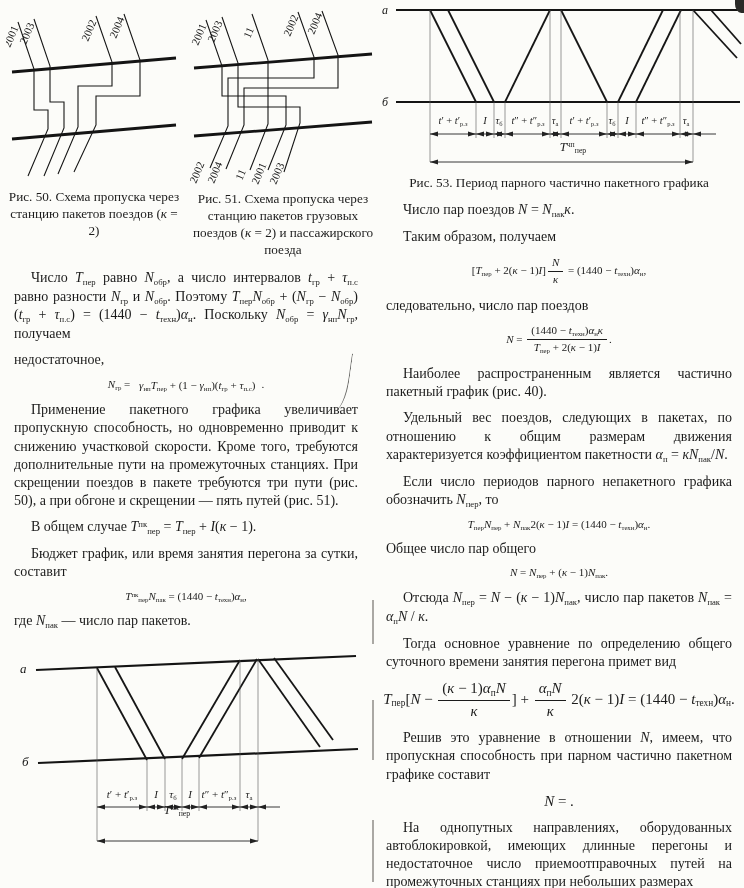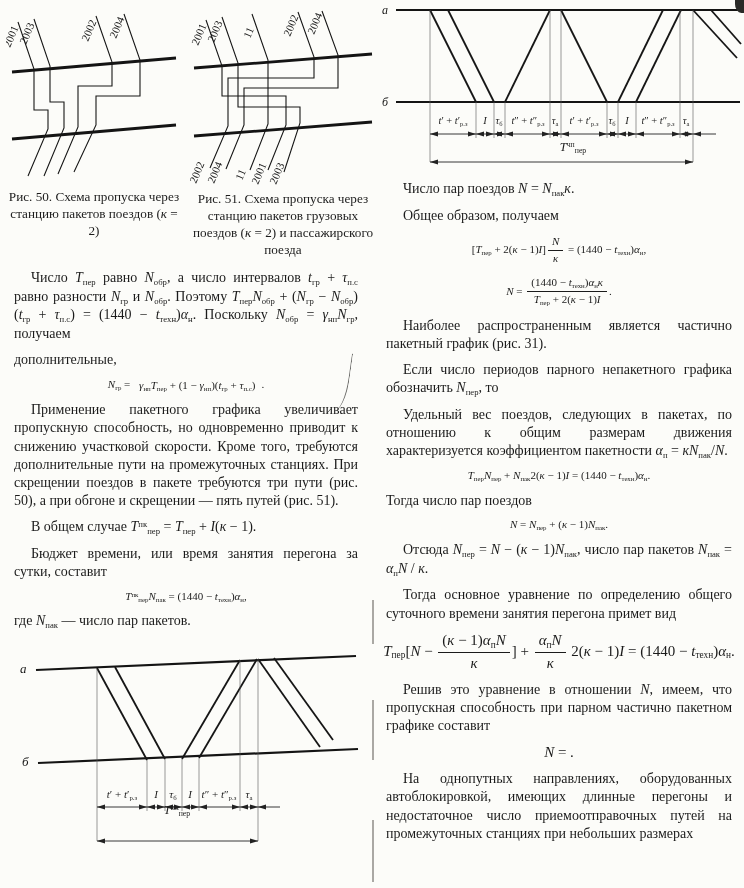--- a/index.html
+++ b/index.html
@@ -106,25 +106,25 @@
           <text class="svglabel" font-size="11" transform="translate(24,178) rotate(-67)">2004</text>
           <text class="svglabel" font-size="11" transform="translate(52,175) rotate(-67)">11</text>
           <text class="svglabel" font-size="11" transform="translate(68,179) rotate(-67)">2001</text>
           <text class="svglabel" font-size="11" transform="translate(86,179) rotate(-67)">2003</text>
         </svg>
         <figcaption class="figcap">Рис. 51. Схема пропуска через станцию пакетов грузовых поездов (<i>к</i> = 2) и пассажирского поезда</figcaption>
       </figure>
     </div>
 
     <p class="body ind">Число <i>T</i><sub>пер</sub> равно <i>N</i><sub>обр</sub>, а число интервалов <i>t</i><sub>гр</sub> + <i>τ</i><sub>п.с</sub> равно разности <i>N</i><sub>гр</sub> и <i>N</i><sub>обр</sub>. Поэтому <i>T</i><sub>пер</sub><i>N</i><sub>обр</sub> + (<i>N</i><sub>гр</sub> − <i>N</i><sub>обр</sub>)(<i>t</i><sub>гр</sub> + <i>τ</i><sub>п.с</sub>) = (1440 − <i>t</i><sub>техн</sub>)<i>α</i><sub>н</sub>. Поскольку <i>N</i><sub>обр</sub> = <i>γ</i><sub>нп</sub><i>N</i><sub>гр</sub>, получаем</p>
-    <p class="body">дополнительные,</p>
+    <p class="body">недостаточное,</p>
     <div class="formula"><i>N</i><sub>гр</sub> = <span class="frac"><span class="den"><i>γ</i><sub>нп</sub><i>T</i><sub>пер</sub> + (1 − <i>γ</i><sub>нп</sub>)(<i>t</i><sub>гр</sub> + <i>τ</i><sub>п.с</sub>)</span></span>.</div>
     <p class="body ind">Применение пакетного графика увеличивает пропускную способность, но одновременно приводит к снижению участковой скорости. Кроме того, требуются дополнительные пути на промежуточных станциях. При скрещении поездов в пакете требуются три пути (рис. 50), а при обгоне и скрещении — пять путей (рис. 51).</p>
     <p class="body ind">В общем случае <i>T</i><sup>пк</sup><sub>пер</sub> = <i>T</i><sub>пер</sub> + <i>I</i>(<i>к</i> − 1).</p>
-    <p class="body ind">Бюджет времени, или время занятия перегона за сутки, составит</p>
+    <p class="body ind">Бюджет график, или время занятия перегона за сутки, составит</p>
     <div class="formula"><i>T</i><sup>пк</sup><sub>пер</sub><i>N</i><sub>пак</sub> = (1440 − <i>t</i><sub>техн</sub>)<i>α</i><sub>н</sub>,</div>
     <p class="body">где <i>N</i><sub>пак</sub> — число пар пакетов.</p>
 
     <figure style="margin-top:6px;">
       <div class="figwrap" style="width:362px;height:212px;">
         <svg width="362" height="212" viewBox="0 0 362 212">
           <line class="track" x1="30" y1="31" x2="350" y2="17" stroke-width="2.2"></line>
           <line class="track" x1="32" y1="124" x2="352" y2="110" stroke-width="2.2"></line>
           <text class="svglabel" font-size="13" font-style="italic" x="14" y="34">а</text>
           <text class="svglabel" font-size="13" font-style="italic" x="16" y="127">б</text>
@@ -208,31 +208,33 @@
         <span class="dlabel dlabel-sm" style="left:121px;top:113px;"><i>τ</i><sub>б</sub></span>
         <span class="dlabel dlabel-sm" style="left:150px;top:113px;"><i>t</i>″ + <i>t</i>″<sub>р.з</sub></span>
         <span class="dlabel dlabel-sm" style="left:177px;top:113px;"><i>τ</i><sub>а</sub></span>
         <span class="dlabel dlabel-sm" style="left:206px;top:113px;"><i>t</i>′ + <i>t</i>′<sub>р.з</sub></span>
         <span class="dlabel dlabel-sm" style="left:234px;top:113px;"><i>τ</i><sub>б</sub></span>
         <span class="dlabel dlabel-sm" style="left:249px;top:113px;"><i>I</i></span>
         <span class="dlabel dlabel-sm" style="left:280px;top:113px;"><i>t</i>″ + <i>t</i>″<sub>р.з</sub></span>
         <span class="dlabel dlabel-sm" style="left:308px;top:113px;"><i>τ</i><sub>а</sub></span>
         <span class="dtotal" style="left:172px;top:138px;margin-left:23px;"><i>T</i><sup>чп</sup><sub>пер</sub></span>
       </div>
+      <figcaption class="figcap">Рис. 53. Период парного частично пакетного графика</figcaption>
     </figure>
 
     <p class="body ind" style="margin-top:10px;">Число пар поездов <i>N</i> = <i>N</i><sub>пак</sub><i>к</i>.</p>
-    <p class="body ind">Общее образом, получаем</p>
+    <p class="body ind">Таким образом, получаем</p>
     <div class="formula" style="margin:10px 0;">[<i>T</i><sub>пер</sub> + 2(<i>к</i> − 1)<i>I</i>]<span class="frac"><span class="num"><i>N</i></span><span class="den"><i>к</i></span></span> = (1440 − <i>t</i><sub>техн</sub>)<i>α</i><sub>н</sub>,</div>
+    <p class="body">следовательно, число пар поездов</p>
     <div class="formula" style="margin:9px 0;"><i>N</i> = <span class="frac"><span class="num">(1440 − <i>t</i><sub>техн</sub>)<i>α</i><sub>н</sub><i>к</i></span><span class="den"><i>T</i><sub>пер</sub> + 2(<i>к</i> − 1)<i>I</i></span></span>.</div>
-    <p class="body ind">Наиболее распространенным является частично пакетный график (рис. 31).</p>
+    <p class="body ind">Наиболее распространенным является частично пакетный график (рис. 40).</p>
+    <p class="body ind">Удельный вес поездов, следующих в пакетах, по отношению к общим размерам движения характеризуется коэффициентом пакетности <i>α</i><sub>п</sub> = <i>кN</i><sub>пак</sub>/<i>N</i>.</p>
     <p class="body ind">Если число периодов парного непакетного графика обозначить <i>N</i><sub>пер</sub>, то</p>
-    <p class="body ind">Удельный вес поездов, следующих в пакетах, по отношению к общим размерам движения характеризуется коэффициентом пакетности <i>α</i><sub>п</sub> = <i>кN</i><sub>пак</sub>/<i>N</i>.</p>
     <div class="formula"><i>T</i><sub>пер</sub><i>N</i><sub>пер</sub> + <i>N</i><sub>пак</sub>2(<i>к</i> − 1)<i>I</i> = (1440 − <i>t</i><sub>техн</sub>)<i>α</i><sub>н</sub>.</div>
-    <p class="body">Тогда число пар поездов</p>
+    <p class="body">Общее число пар общего</p>
     <div class="formula"><i>N</i> = <i>N</i><sub>пер</sub> + (<i>к</i> − 1)<i>N</i><sub>пак</sub>.</div>
     <p class="body ind">Отсюда <i>N</i><sub>пер</sub> = <i>N</i> − (<i>к</i> − 1)<i>N</i><sub>пак</sub>, число пар пакетов <i>N</i><sub>пак</sub> = <i>α</i><sub>п</sub><i>N</i> / <i>к</i>.</p>
     <p class="body ind">Тогда основное уравнение по определению общего суточного времени занятия перегона примет вид</p>
     <div class="formula formula-sm" style="margin:8px 0;"><i>T</i><sub>пер</sub>[<i>N</i> − <span class="frac"><span class="num">(<i>к</i> − 1)<i>α</i><sub>п</sub><i>N</i></span><span class="den"><i>к</i></span></span>] + <span class="frac"><span class="num"><i>α</i><sub>п</sub><i>N</i></span><span class="den"><i>к</i></span></span> 2(<i>к</i> − 1)<i>I</i> = (1440 − <i>t</i><sub>техн</sub>)<i>α</i><sub>н</sub>.</div>
     <p class="body ind">Решив это уравнение в отношении <i>N</i>, имеем, что пропускная способность при парном частично пакетном графике составит</p>
     <div class="formula formula-sm" style="margin:8px 0;"><i>N</i> = .</div>
     <p class="body ind">На однопутных направлениях, оборудованных автоблокировкой, имеющих длинные перегоны и недостаточное число приемоотправочных путей на промежуточных станциях при небольших размерах</p>
   </div>
 
   <div class="artifact" style="right:0;top:0;width:9px;height:13px;border-radius:0 0 0 70%;"></div>

